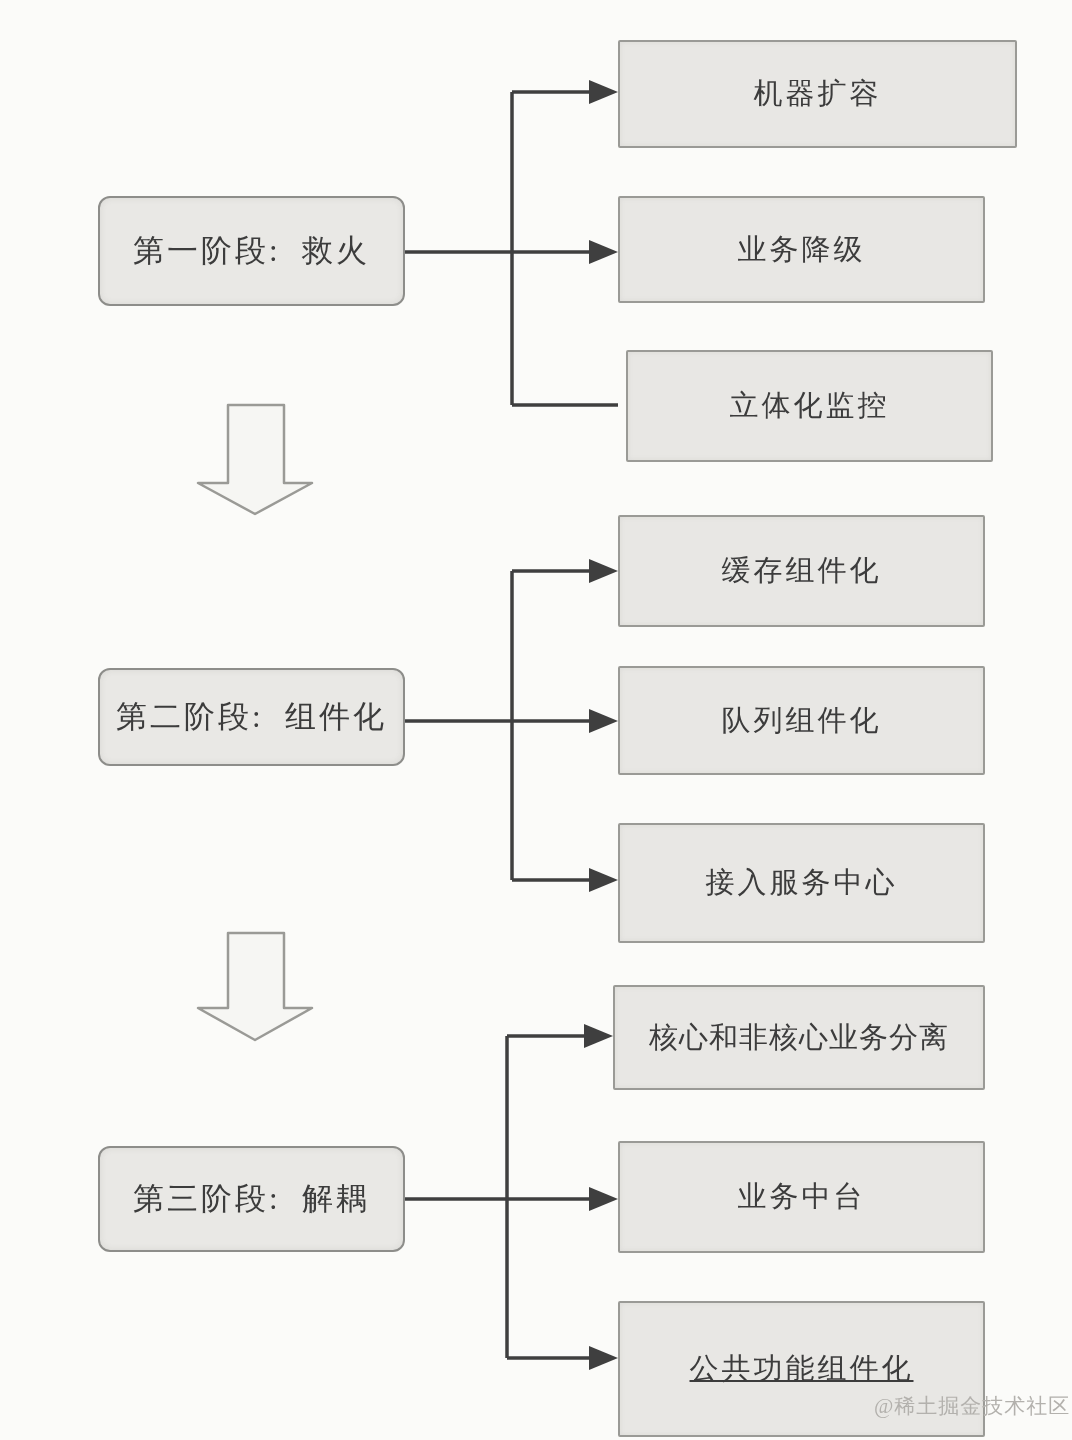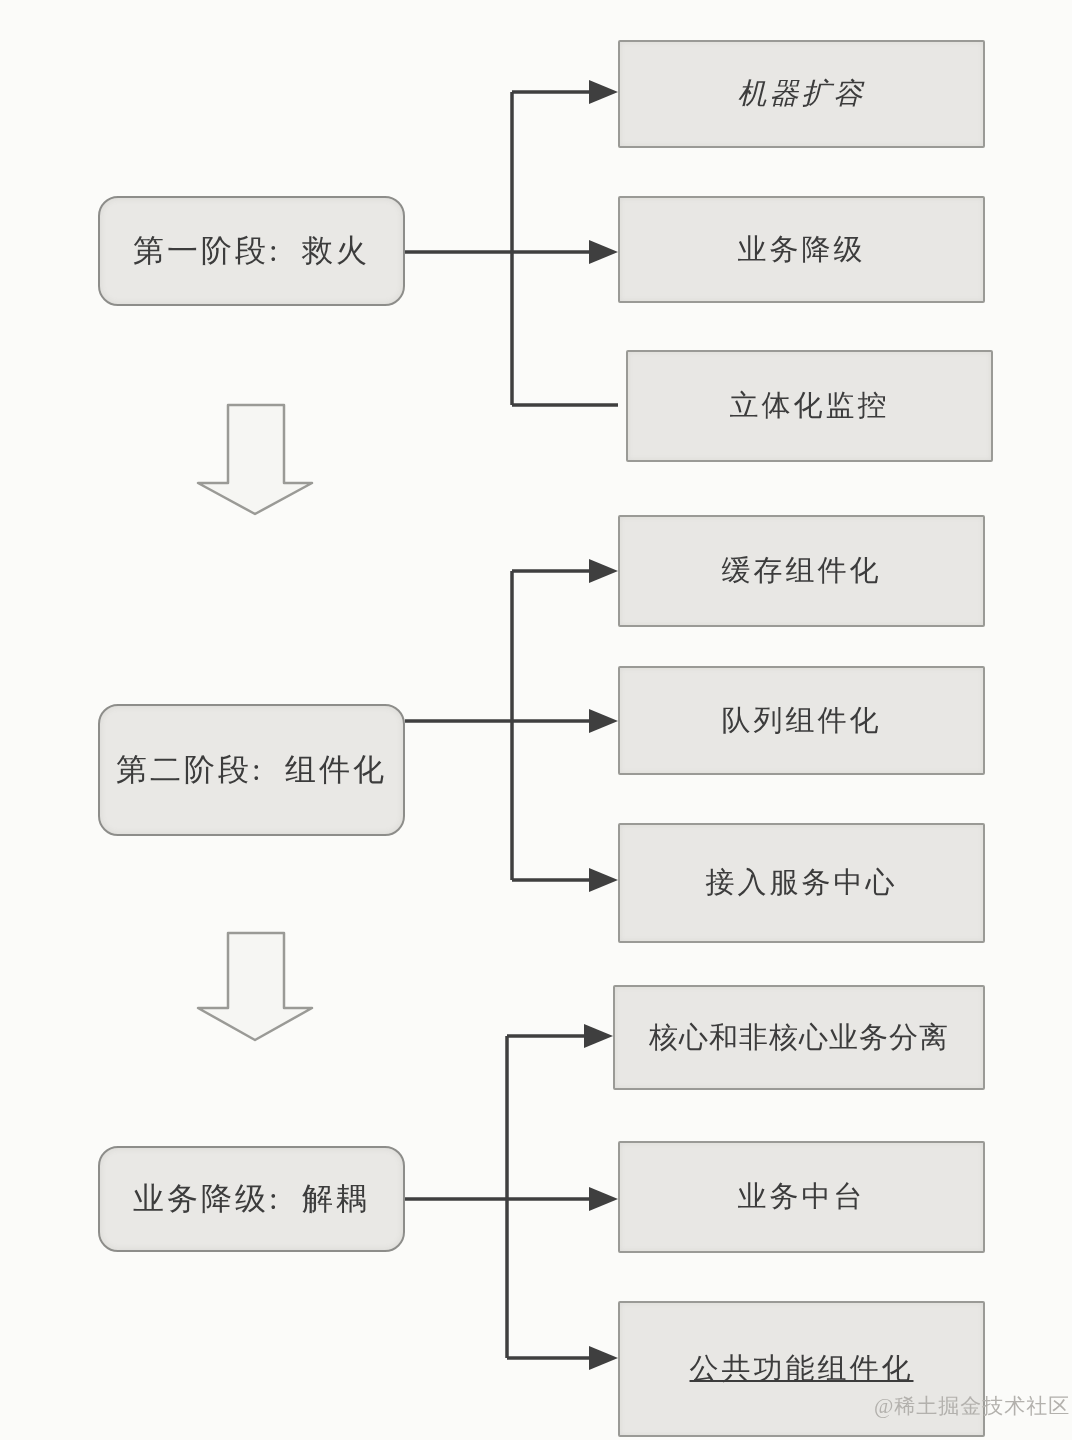--- a/index.html
+++ b/index.html
@@ -30,21 +30,21 @@
     justify-content: center;
     box-sizing: border-box;
     z-index: 2;
     color: #3c3c3c;
     text-align: center;
     white-space: pre;
   }
   .stage-box {
     background: #e9e8e5;
     border: 2px solid #8d8d8a;
-    border-radius: 20px;
+    border-radius: 12px;
     font-size: 31px;
     letter-spacing: 3px;
     box-shadow: inset 0 0 6px rgba(120,120,115,0.15);
     justify-content: center;
   }
   .child-box {
     background: #e8e7e4;
     border: 2px solid #9a9a96;
     border-radius: 2px;
     font-size: 29px;
@@ -106,29 +106,29 @@
       <polygon points="618,1199 589,1187 589,1211"></polygon>
       <polygon points="613,1036 584,1024 584,1048"></polygon>
       <polygon points="618,1358 589,1346 589,1370"></polygon>
     </g>
   </svg>
 
   <div class="node stage-box" style="left:98px; top:196px; width:307px; height:110px;">
     <span>第一阶段:  救火</span>
   </div>
 
-  <div class="node stage-box" style="left:98px; top:704px; width:307px; height:132px;">
+  <div class="node stage-box" style="left:98px; top:668px; width:307px; height:98px;">
     <span>第二阶段:  组件化</span>
   </div>
 
   <div class="node stage-box" style="left:98px; top:1146px; width:307px; height:106px;">
-    <span>业务降级:  解耦</span>
+    <span>第三阶段:  解耦</span>
   </div>
 
-  <div class="node child-box" style="left:618px; top:40px; width:367px; height:108px;font-style:italic;">
+  <div class="node child-box" style="left:618px; top:40px; width:399px; height:108px;">
     <span>机器扩容</span>
   </div>
 
   <div class="node child-box" style="left:618px; top:196px; width:367px; height:107px;">
     <span>业务降级</span>
   </div>
 
   <div class="node child-box" style="left:618px; top:350px; width:367px; height:112px;margin-left:8px;">
     <span>立体化监控</span>
   </div>

